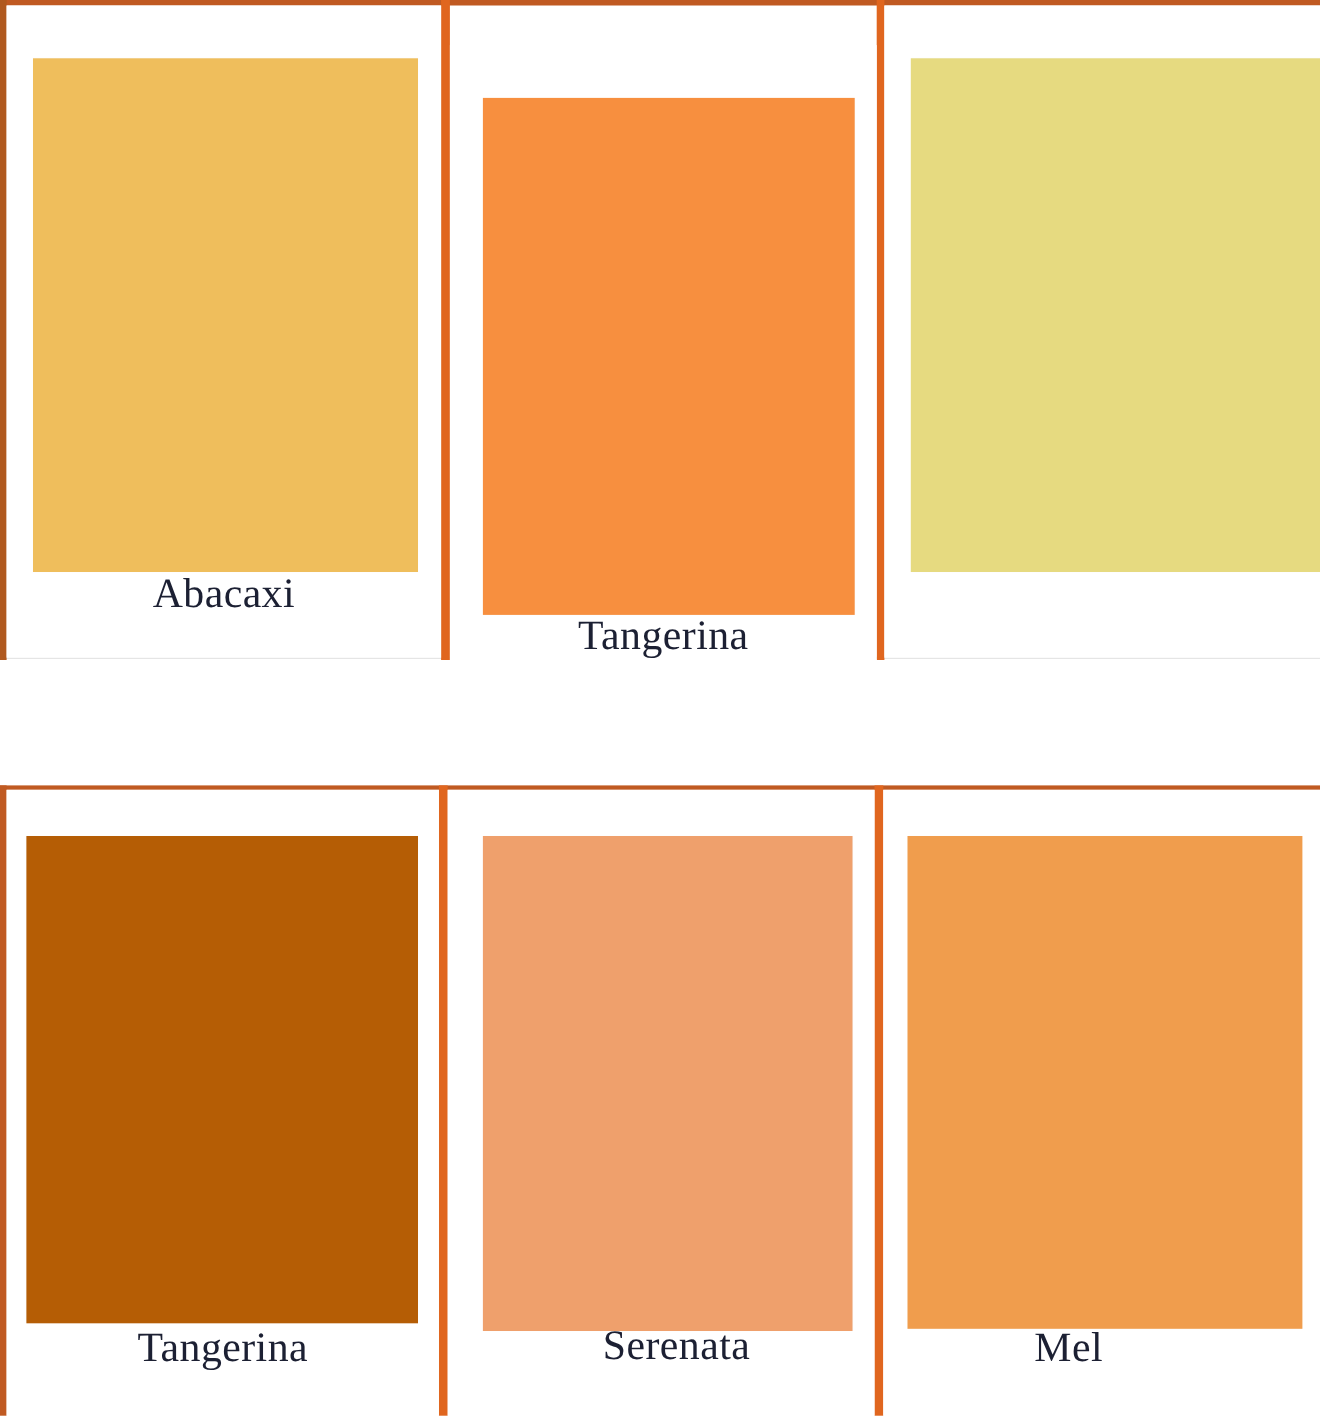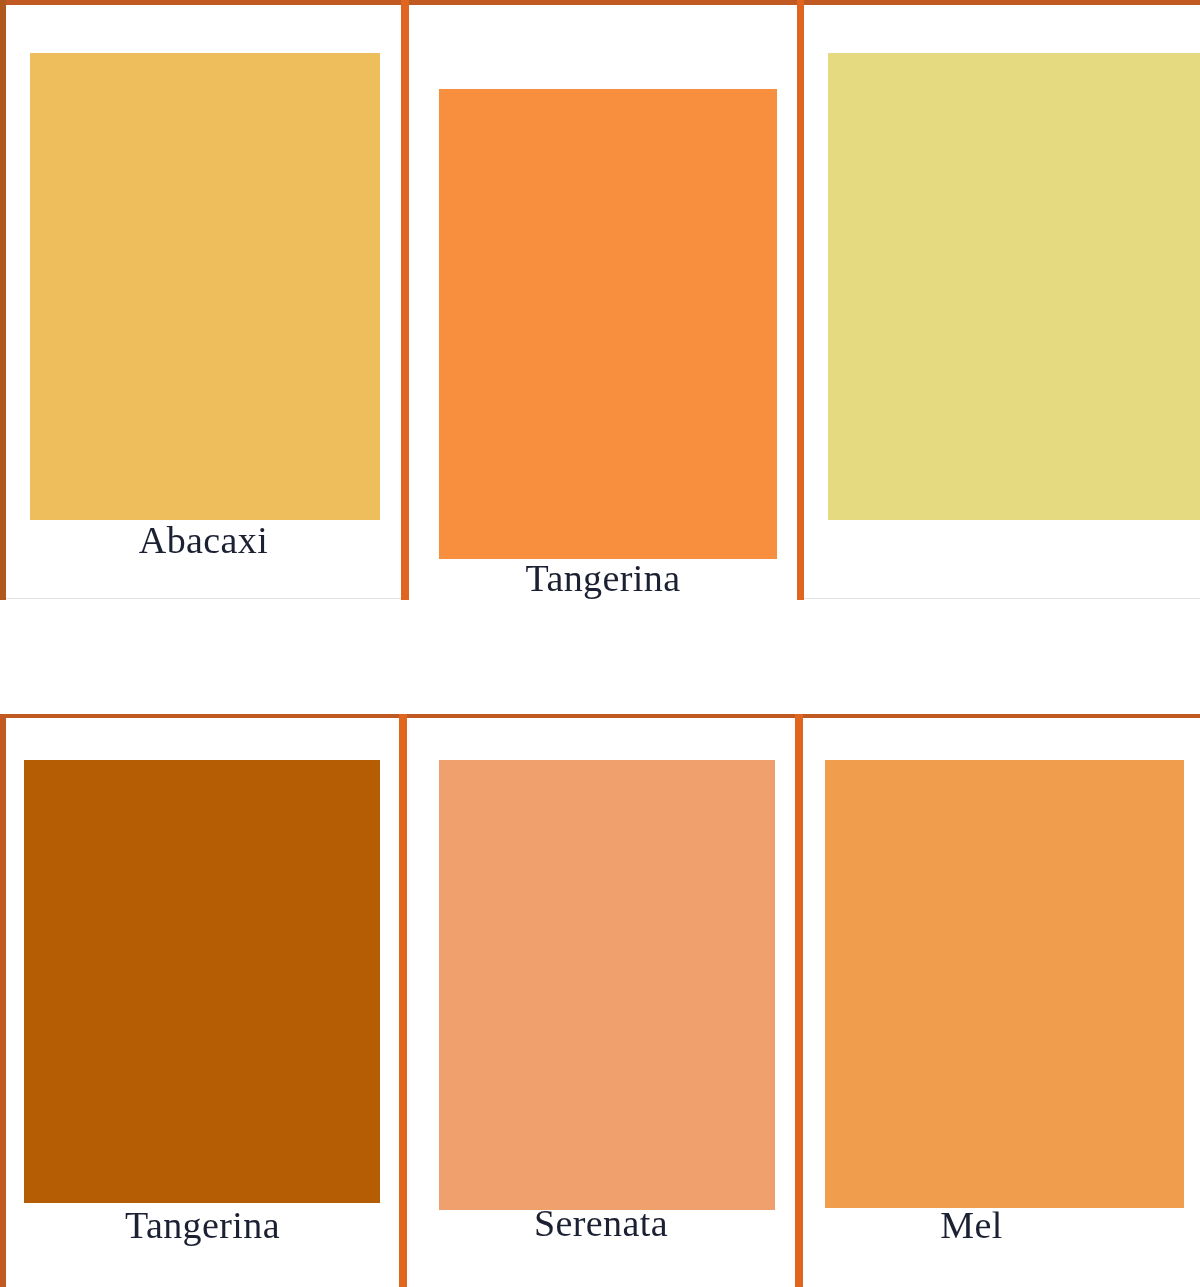--- a/index.html
+++ b/index.html
@@ -106,21 +106,21 @@
 
   
   .card-3 { left: 6px;   top: 718px; width: 393px; height: 569px; }
   .card-4 { left: 407px; top: 718px; width: 388px; height: 569px; }
   .card-5 { left: 803px; top: 718px; width: 397px; height: 569px; }
 
   .card-3 .swatch  { left: 18px;  top: 42px;  width: 356px; height: 443px; }
   .card-3 .caption { left: 0;     top: 490px; width: 393px; }
 
   .card-4 .swatch  { left: 32px;  top: 42px;  width: 336px; height: 450px; }
-  .card-4 .caption { left: 0;     top: 488px; width: 388px; }
+  .card-4 .caption { left: 0;     top: 488px; width: 388px; padding-left: 14px; }
 
   .card-5 .swatch  { left: 22px;  top: 42px;  width: 359px; height: 448px; }
   .card-5 .caption { left: 0;     top: 490px; width: 337px; }
 </style>
 </head>
 <body>
 
 <div id="page">
 
   <div class="row row-top"></div>

